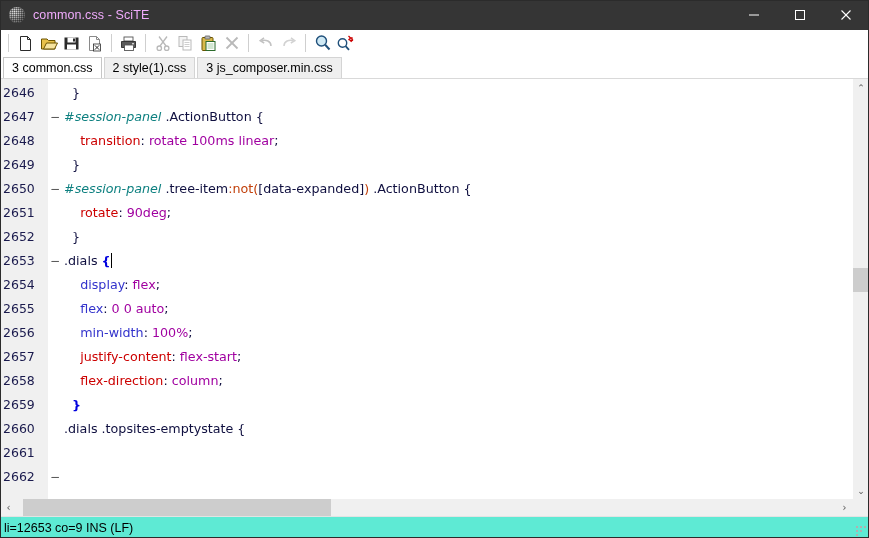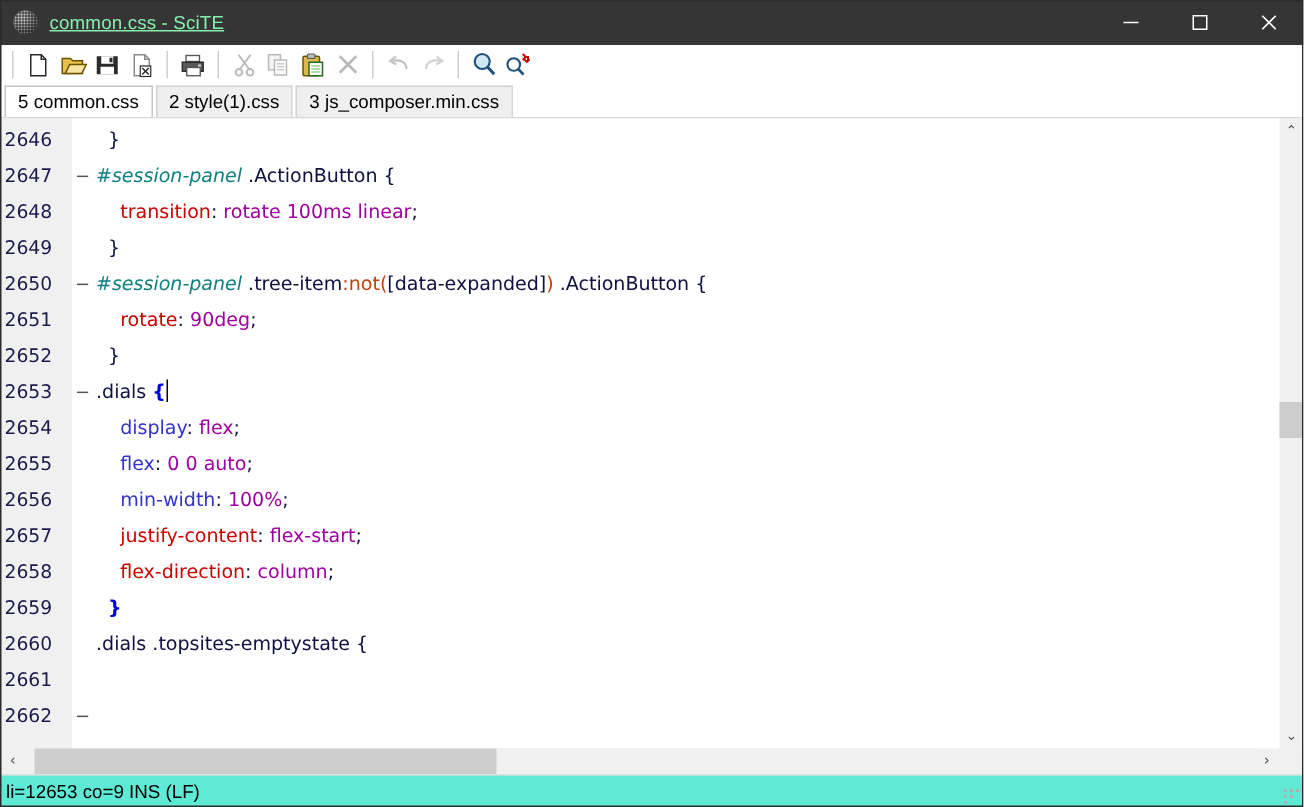--- a/index.html
+++ b/index.html
@@ -48,25 +48,24 @@
   .title-icon::after {
     content: "";
     position: absolute;
     inset: 0;
     background-image:
       repeating-linear-gradient(0deg, rgba(0,0,0,.35) 0 1px, transparent 1px 2px),
       repeating-linear-gradient(90deg, rgba(0,0,0,.35) 0 1px, transparent 1px 2px);
     border-radius: 50%;
   }
   .title-text {
-    color: #86efac;
+    color: #f0abfc;
     font-size: 12.5px;
     letter-spacing: 0.1px;
     white-space: nowrap;
-    text-decoration: underline;
   }
   .win-controls {
     position: absolute;
     right: 0;
     top: 0;
     height: 30px;
     display: flex;
   }
   .win-btn {
     width: 46px;
@@ -470,21 +469,21 @@
         <circle cx="6.5" cy="9" r="4.2" fill="#ffffff" stroke="#1f4f7a" stroke-width="1.4"></circle>
         <line x1="9.6" y1="12.1" x2="13" y2="15.8" stroke="#1f4f7a" stroke-width="1.8"></line>
         <path d="M12.5 2 l2 2 l-2 2" fill="none" stroke="#cc0000" stroke-width="1.3"></path>
         <path d="M17 5.5 l-1.8 1.8 l-1.8-1.8" fill="none" stroke="#cc0000" stroke-width="1.3"></path>
         <path d="M14.5 4 h1.5 v3" fill="none" stroke="#cc0000" stroke-width="1.3"></path>
       </svg>
     </div>
   </div>
 
   <div class="tabbar" id="tabbar">
-      <div class="tab active">5 common.css</div>
+      <div class="tab active">3 common.css</div>
       <div class="tab">2 style(1).css</div>
       <div class="tab">3 js_composer.min.css</div>
     </div>
 
   <div class="editor-wrap">
     <div class="editor">
       <div class="gutter" id="gutter">
           <div class="ln">2646</div>
           <div class="ln">2647</div>
           <div class="ln">2648</div>

